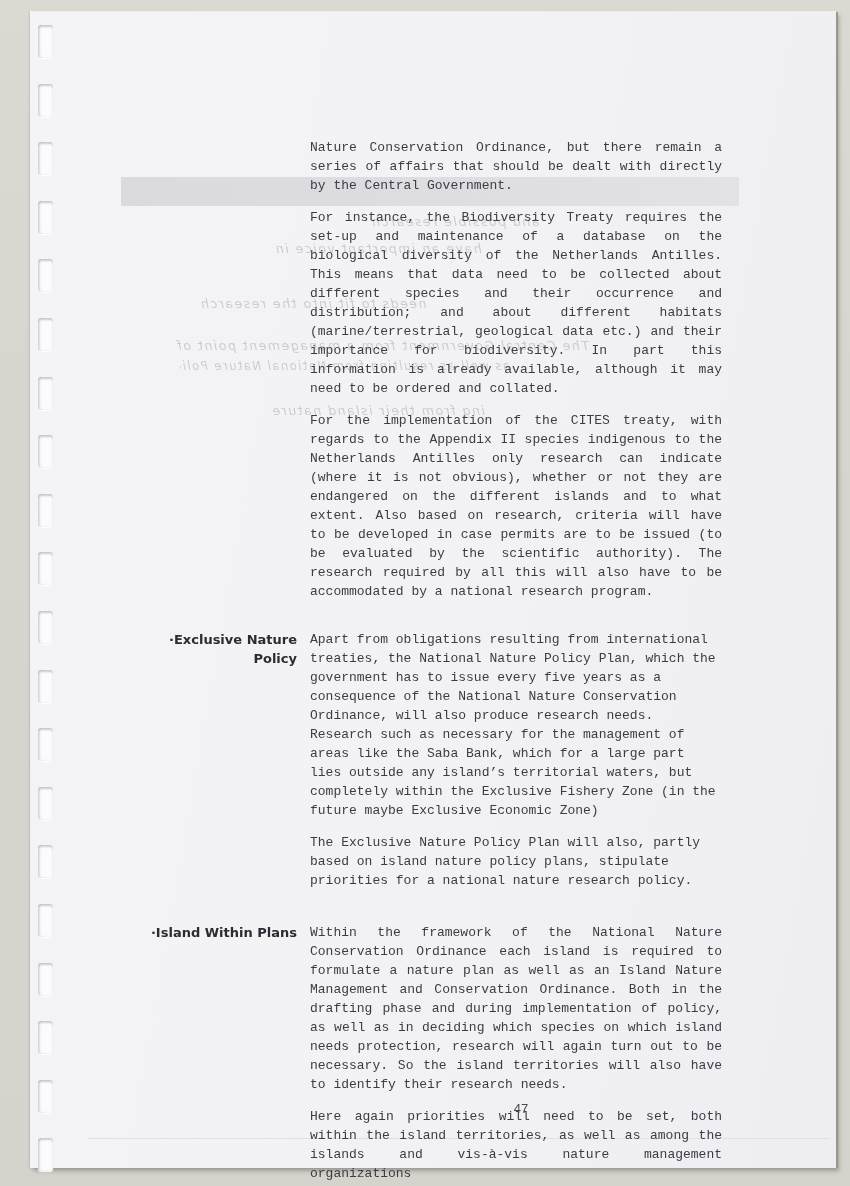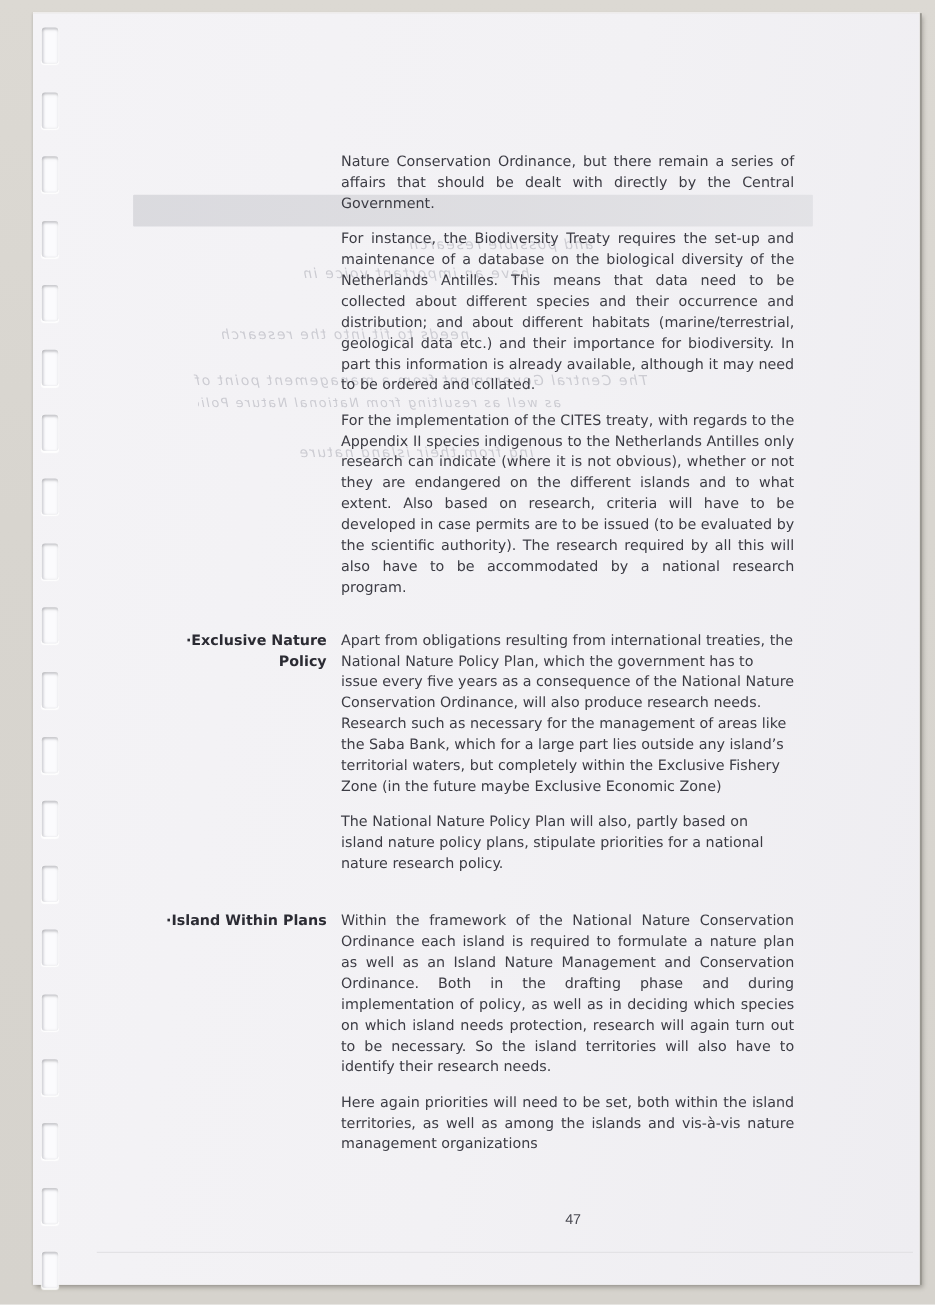--- a/index.html
+++ b/index.html
@@ -33,21 +33,21 @@
   .crease{position:absolute;left:58px;top:1126px;width:742px;height:1px;background:#e1e0e4;}
   
   .content{position:absolute;left:100px;top:126px;width:592px;z-index:2;}
   .section{display:flex;align-items:flex-start;}
   .sec-heading{
     width:167px;margin-right:13px;flex:0 0 167px;text-align:right;
     font-size:13px;font-weight:bold;color:#2b2b33;line-height:18.5px;padding-top:1px;
   }
   .sec-body{width:412px;flex:0 0 412px;}
   .sec-body p{
-    margin:0 0 13px 0;font-size:13px;line-height:19px;color:#3c3c44;
+    margin:0 0 13px 0;font-size:13px;line-height:19px;color:#3c3c44;font-family:Liberation Mono, monospace;
   }
   .just{text-align:justify;}
   .sec-gap-1{margin-top:16px;}
   .sec-gap-2{margin-top:20px;}
   .page-number{
     position:absolute;left:411px;top:1089px;width:160px;text-align:center;z-index:2;
     font-family:Liberation Sans, sans-serif;font-size:13px;color:#4a4a52;
   }
 </style>
 </head>
@@ -97,21 +97,21 @@
         <p class="just">Nature Conservation Ordinance, but there remain a series of affairs that should be dealt with directly by the Central Government.</p>
         <p class="just">For instance, the Biodiversity Treaty requires the set-up and maintenance of a database on the biological diversity of the Netherlands Antilles. This means that data need to be collected about different species and their occurrence and distribution; and about different habitats (marine/terrestrial, geological data etc.) and their importance for biodiversity. In part this information is already available, although it may need to be ordered and collated.</p>
         <p class="just">For the implementation of the CITES treaty, with regards to the Appendix II species indigenous to the Netherlands Antilles only research can indicate (where it is not obvious), whether or not they are endangered on the different islands and to what extent. Also based on research, criteria will have to be developed in case permits are to be issued (to be evaluated by the scientific authority). The research required by all this will also have to be accommodated by a national research program.</p>
       </div>
     </div>
 
     <div class="section sec-gap-1">
       <div class="sec-heading">·Exclusive Nature Policy</div>
       <div class="sec-body">
         <p>Apart from obligations resulting from international treaties, the National Nature Policy Plan, which the government has to issue every five years as a consequence of the National Nature Conservation Ordinance, will also produce research needs. Research such as necessary for the management of areas like the Saba Bank, which for a large part lies outside any island’s territorial waters, but completely within the Exclusive Fishery Zone (in the future maybe Exclusive Economic Zone)</p>
-        <p>The National Nature Policy Plan will also, partly based on island nature policy plans, stipulate priorities for a national nature research policy.</p>
+        <p>The Exclusive Nature Policy Plan will also, partly based on island nature policy plans, stipulate priorities for a national nature research policy.</p>
       </div>
     </div>
 
     <div class="section sec-gap-2">
       <div class="sec-heading">·Island Within Plans</div>
       <div class="sec-body">
         <p class="just">Within the framework of the National Nature Conservation Ordinance each island is required to formulate a nature plan as well as an Island Nature Management and Conservation Ordinance. Both in the drafting phase and during implementation of policy, as well as in deciding which species on which island needs protection, research will again turn out to be necessary. So the island territories will also have to identify their research needs.</p>
         <p class="just">Here again priorities will need to be set, both within the island territories, as well as among the islands and vis-à-vis nature management organizations</p>
       </div>
     </div>

